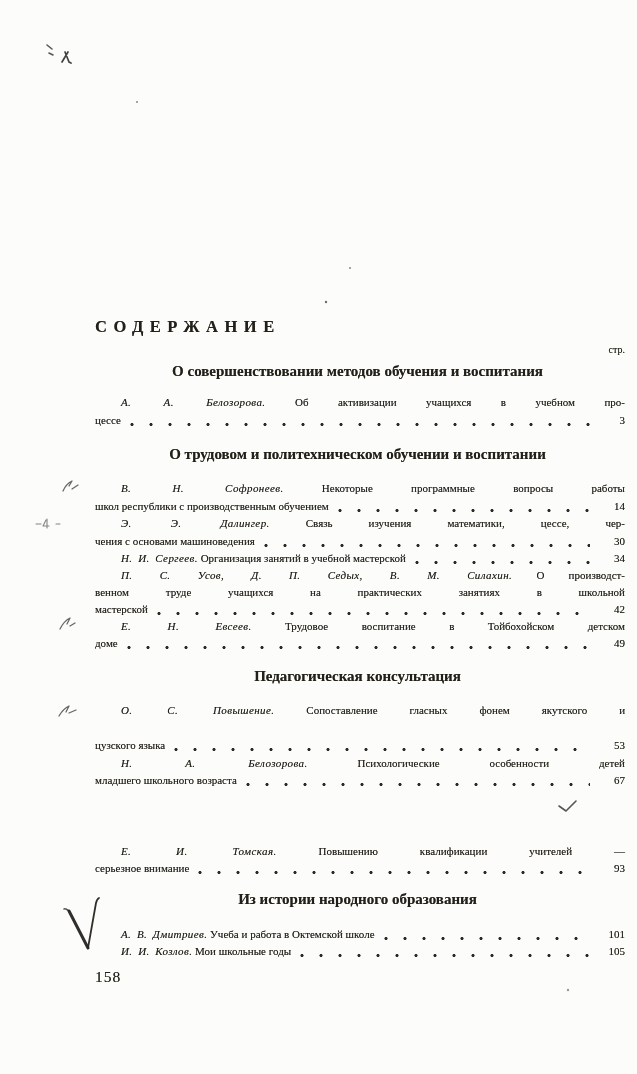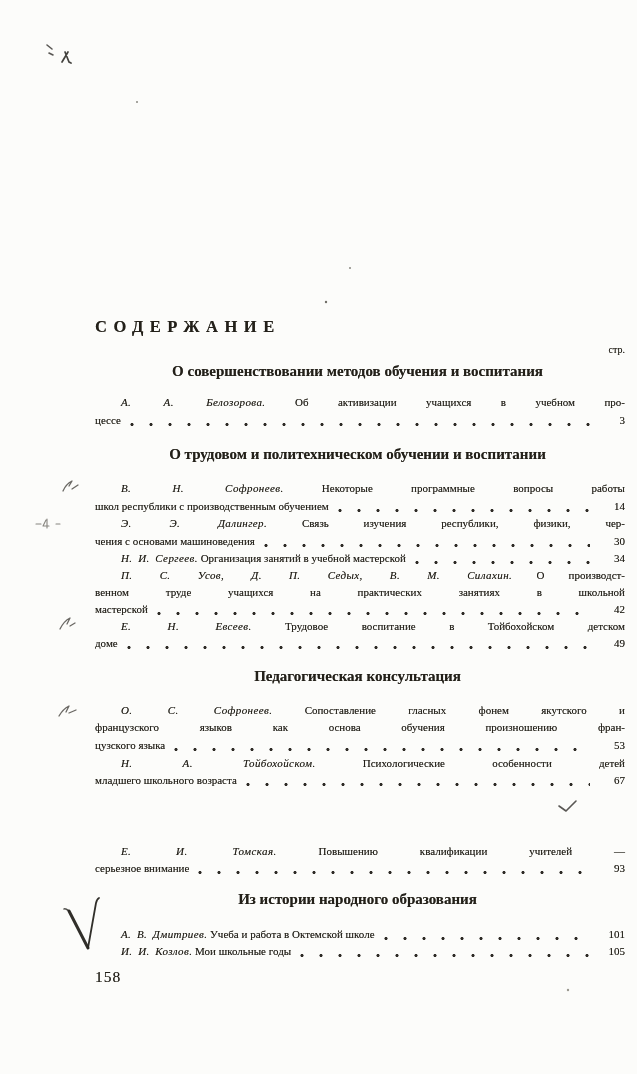--- a/index.html
+++ b/index.html
@@ -64,21 +64,21 @@
 
   <div class="heading" style="top:446px">О трудовом и политехническом обучении и воспитании</div>
 
   <div class="line j ind" style="top:480px"><i class="au">В. Н. Софронеев.</i> <span>Некоторые программные вопросы работы</span></div>
   <div class="line leader" style="top:498px">
     <span class="txt">школ республики с производственным обучением</span>
       <span class="dots"></span>
       <span class="pg">14</span>
   </div>
 
-  <div class="line j ind" style="top:515px"><i class="au">Э. Э. Далингер.</i> <span>Связь изучения республики, физики, чер-</span></div>
+  <div class="line j ind" style="top:515px"><i class="au">Э. Э. Далингер.</i> <span>Связь изучения математики, цессе, чер-</span></div>
   <div class="line leader" style="top:533px">
     <span class="txt">чения с основами машиноведения</span>
       <span class="dots"></span>
       <span class="pg">30</span>
   </div>
 
   <div class="line leader ind" style="top:550px">
     <span class="txt"><i class="au">Н. И. Сергеев.</i> <span>Организация занятий в учебной мастерской</span></span>
       <span class="dots"></span>
       <span class="pg">34</span>
@@ -94,29 +94,28 @@
 
   <div class="line j ind" style="top:618px"><i class="au">Е. Н. Евсеев.</i> <span>Трудовое воспитание в Тойбохойском детском</span></div>
   <div class="line leader" style="top:635px">
     <span class="txt">доме</span>
       <span class="dots"></span>
       <span class="pg">49</span>
   </div>
 
   <div class="heading" style="top:668px">Педагогическая консультация</div>
 
-  <div class="line j ind" style="top:702px"><i class="au">О. С. Софронеев.</i> <span>Сопоставление гласных фонем якутского и</span></div>
-  <div class="line j" style="top:719px"><span>французского языков как основа обучения произношению фран-</span></div>
+  <div class="line j ind" style="top:702px"><i class="au">О. С. Повышение.</i> <span>Сопоставление гласных фонем якутского и</span></div>
   <div class="line leader" style="top:737px">
     <span class="txt">цузского языка</span>
       <span class="dots"></span>
       <span class="pg">53</span>
   </div>
 
-  <div class="line j ind" style="top:755px"><i class="au">Н. А. Тойбохойском.</i> <span>Психологические особенности детей</span></div>
+  <div class="line j ind" style="top:755px"><i class="au">Н. А. Белозорова.</i> <span>Психологические особенности детей</span></div>
   <div class="line leader" style="top:772px">
     <span class="txt">младшего школьного возраста</span>
       <span class="dots"></span>
       <span class="pg">67</span>
   </div>
 
 
   <div class="line j ind" style="top:843px"><i class="au">Е. И. Томская.</i> <span>Повышению квалификации учителей —</span></div>
   <div class="line leader" style="top:860px">
     <span class="txt">серьезное внимание</span>

